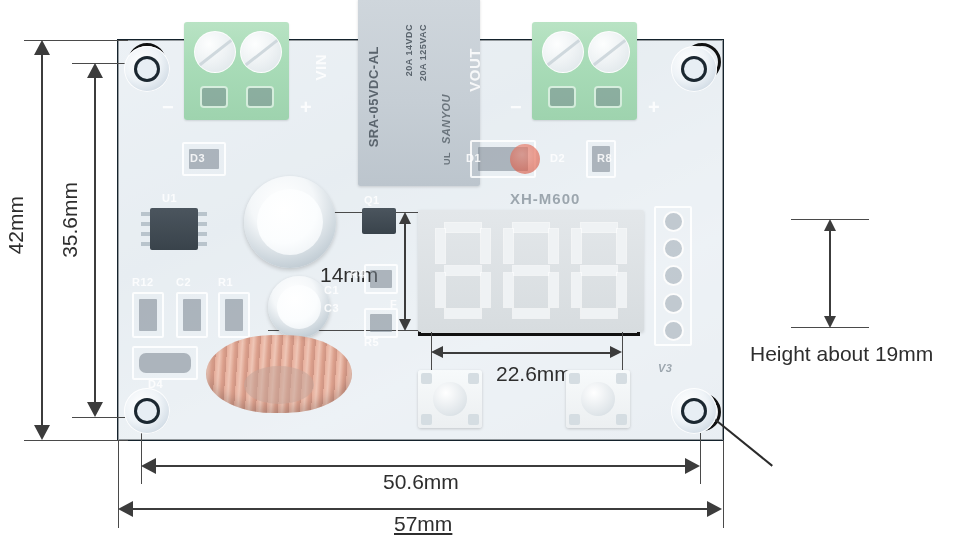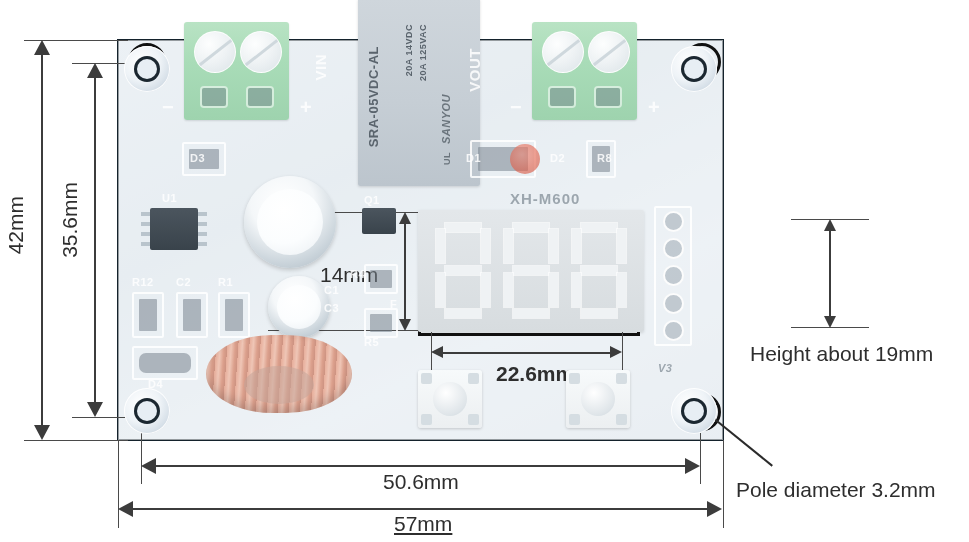--- a/index.html
+++ b/index.html
@@ -305,31 +305,30 @@
   <div class="vline" style="left:404px;top:222px;height:98px;"></div>
   <div class="ar up sm" style="left:399px;top:212px;"></div>
   <div class="ar dn sm" style="left:399px;top:319px;"></div>
   <div class="lbl" style="left:320px;top:263px;">14mm</div>
 
   <div class="extv" style="left:431px;top:328px;height:62px;"></div>
   <div class="extv" style="left:622px;top:328px;height:62px;"></div>
   <div class="hline" style="left:442px;top:352px;width:170px;"></div>
   <div class="ar lf sm" style="left:431px;top:346px;"></div>
   <div class="ar rt sm" style="left:610px;top:346px;"></div>
-  <div class="lbl" style="left:496px;top:362px;font-weight:bold;">22.6mm</div>
+  <div class="lbl" style="left:496px;top:362px;">22.6mm</div>
 
   <div class="ext" style="left:791px;top:219px;width:78px;"></div>
   <div class="ext" style="left:791px;top:327px;width:78px;"></div>
   <div class="vline" style="left:829px;top:230px;height:88px;"></div>
   <div class="ar up sm" style="left:824px;top:219px;"></div>
   <div class="ar dn sm" style="left:824px;top:316px;"></div>
   <div class="lbl" style="left:750px;top:342px;">Height about 19mm</div>
 
   <div class="ocirc" style="left:683px;top:393px;width:32px;height:32px;"></div>
   <div class="leader" style="left:707px;top:412px;width:84px;transform:rotate(39deg);"></div>
   <div class="ar lf sm" style="left:700px;top:404px;transform:rotate(-39deg);"></div>
-  <div class="lbl" style="left:736px;top:478px;">Pole diameter 3.2mm</div>
 
   <div class="ocirc" style="left:128px;top:43px;width:32px;height:32px;"></div>
   <div class="ocirc" style="left:683px;top:43px;width:32px;height:32px;"></div>
   <div class="ocirc" style="left:128px;top:393px;width:32px;height:32px;"></div>
 
 </div>
 
 </body></html>

